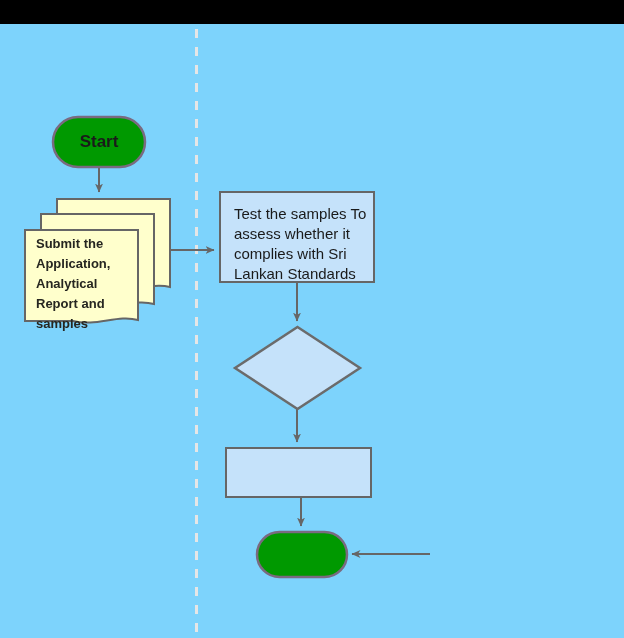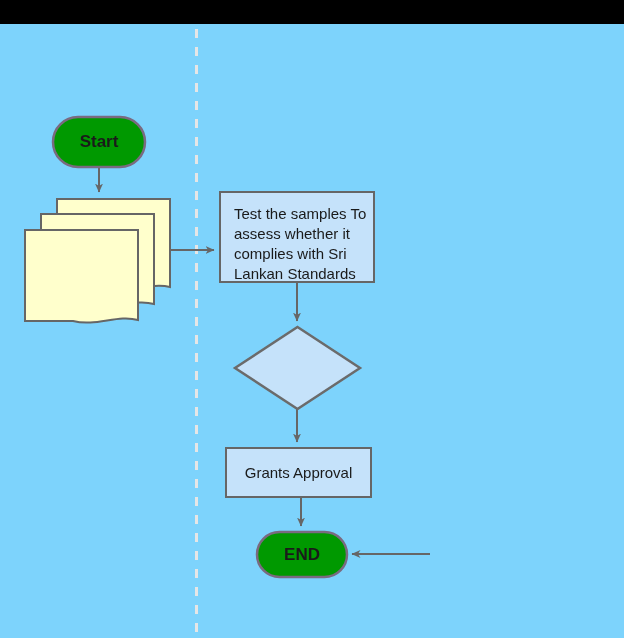--- a/index.html
+++ b/index.html
@@ -118,30 +118,33 @@
     </g>
 
     <g>
       <rect x="257" y="508" width="90" height="45" rx="22.5" ry="22.5" fill="#009900" stroke="#7a6a80" stroke-width="2.5"></rect>
     </g>
 
   </svg>
 
   <div class="node-label lbl-start" style="left:53px; top:108px; width:92px;">Start</div>
 
+  <div class="node-label lbl-doc" style="left:36px; top:210px; width:104px;">Submit the
+Application,
+Analytical
+Report and
+samples</div>
 
   <div class="node-label lbl-process" style="left:234px; top:180px; width:134px;">Test the samples To
 assess whether it
 complies with Sri
 Lankan Standards</div>
 
 
-  <div class="node-label lbl-process" style="left:226px; top:439px; width:145px; text-align:center;">Grants Approval</div>
 
-  <div class="node-label lbl-end" style="left:257px; top:521px; width:90px;">END</div>
 
   <div class="hit" style="left:53px; top:93px; width:92px; height:50px;"></div>
   <div class="hit" style="left:24px; top:175px; width:146px; height:122px;"></div>
   <div class="hit" style="left:220px; top:168px; width:154px; height:90px;"></div>
   <div class="hit" style="left:235px; top:303px; width:125px; height:82px;"></div>
   <div class="hit" style="left:226px; top:424px; width:145px; height:49px;"></div>
   <div class="hit" style="left:257px; top:508px; width:90px; height:45px;"></div>
 
 </div>
 

